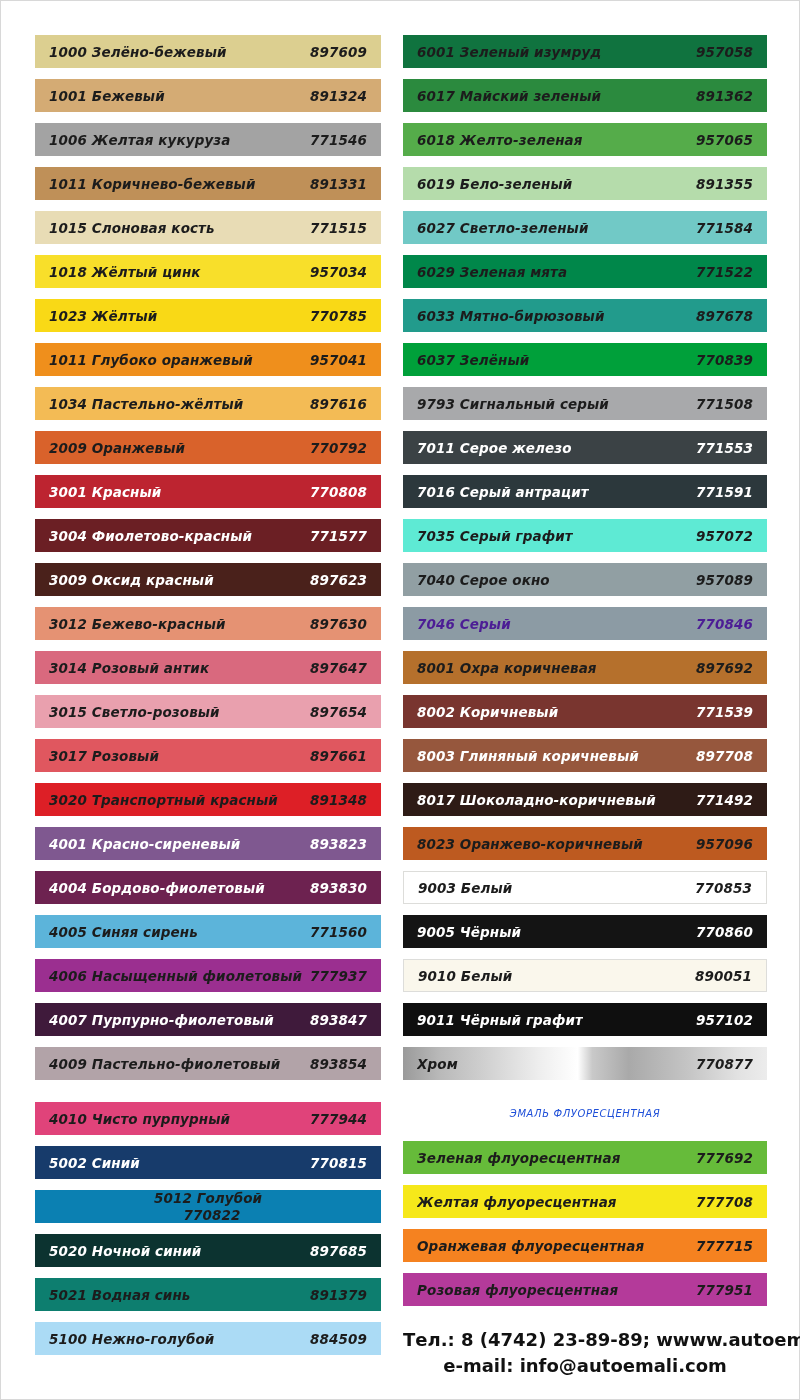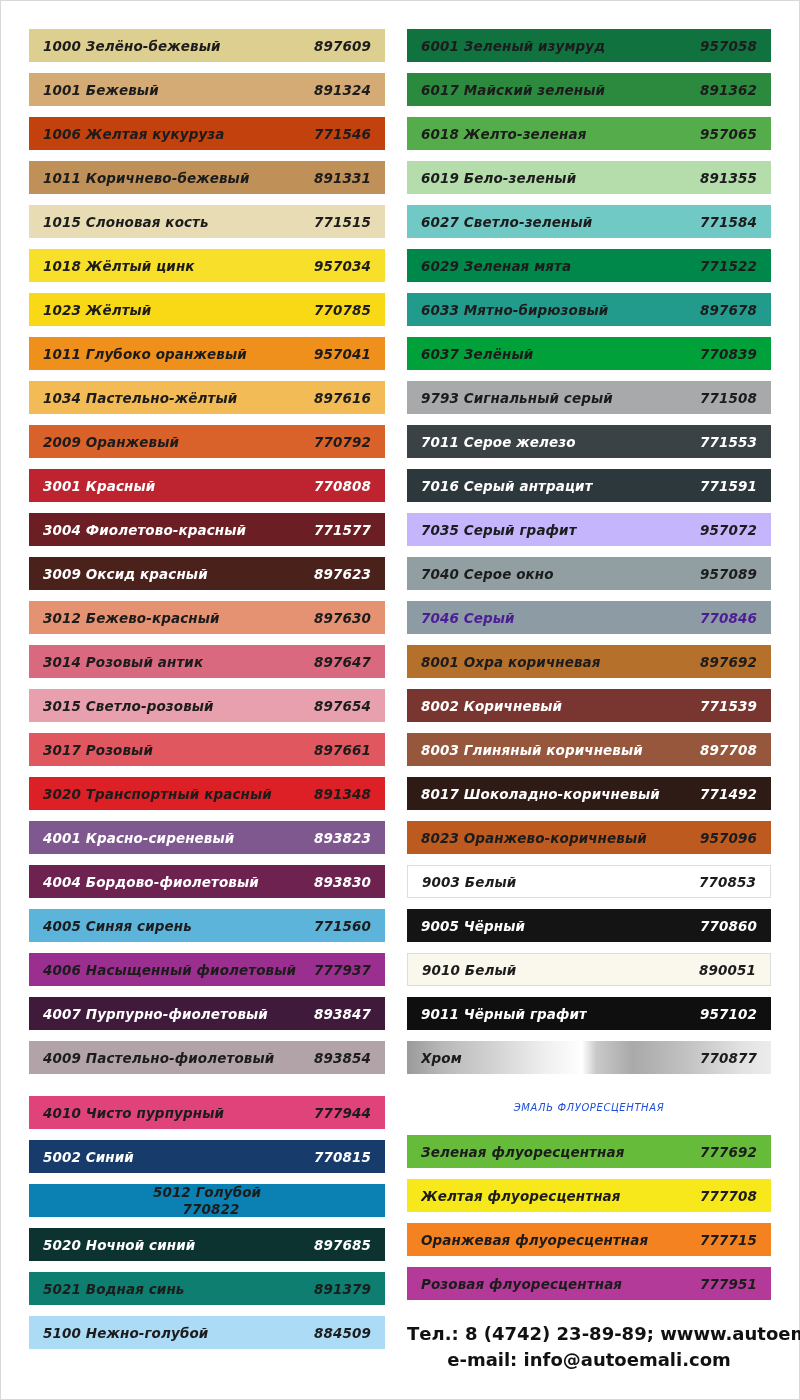--- a/index.html
+++ b/index.html
@@ -14,21 +14,21 @@
     font-family: "DejaVu Sans", "Liberation Sans", sans-serif;
     overflow: hidden;
   }
   .page {
     position: relative;
     box-sizing: border-box;
     width: 800px;
     height: 1400px;
     background: #ffffff;
     border: 1px solid #d8d8d8;
-    padding: 2px;
+    padding: 8px;
   }
   .columns {
     display: flex;
     flex-direction: row;
     align-items: flex-start;
     padding: 26px 0 0 0;
   }
   .col {
     display: flex;
     flex-direction: column;
@@ -107,21 +107,21 @@
 
     <div class="col col-left" id="left-col">
         <div class="swatch" style="background: rgb(220, 207, 144); color: rgb(28, 28, 28);">
           <span class="name">1000 Зелёно-бежевый</span>
           <span class="code">897609</span>
         </div>
         <div class="swatch" style="background: rgb(212, 171, 116); color: rgb(28, 28, 28);">
           <span class="name">1001 Бежевый</span>
           <span class="code">891324</span>
         </div>
-        <div class="swatch" style="background: #c2410c; color: rgb(28, 28, 28); gap: 8px;">
+        <div class="swatch" style="background: #a3a3a3; color: rgb(28, 28, 28); gap: 8px;">
           <span class="name">1006 Желтая кукуруза</span>
           <span class="code">771546</span>
         </div>
         <div class="swatch" style="background: rgb(191, 144, 88); color: rgb(28, 28, 28);">
           <span class="name">1011 Коричнево-бежевый</span>
           <span class="code">891331</span>
         </div>
         <div class="swatch" style="background: rgb(232, 220, 181); color: rgb(28, 28, 28);">
           <span class="name">1015 Слоновая кость</span>
           <span class="code">771515</span>
@@ -267,21 +267,21 @@
             <span class="code">771508</span>
           </div>
           <div class="swatch" style="background: rgb(59, 66, 69); color: rgb(255, 255, 255);">
             <span class="name">7011 Серое железо</span>
             <span class="code">771553</span>
           </div>
           <div class="swatch" style="background: rgb(44, 56, 60); color: rgb(255, 255, 255);">
             <span class="name">7016 Серый антрацит</span>
             <span class="code">771591</span>
           </div>
-          <div class="swatch" style="background: #c4b5fd; color: rgb(28, 28, 28); gap: 32px;">
+          <div class="swatch" style="background: #5eead4; color: rgb(28, 28, 28); gap: 32px;">
             <span class="name">7035 Серый графит</span>
             <span class="code">957072</span>
           </div>
           <div class="swatch" style="background: rgb(145, 159, 163); color: rgb(28, 28, 28);">
             <span class="name">7040 Серое окно</span>
             <span class="code">957089</span>
           </div>
           <div class="swatch" style="background: rgb(140, 155, 164); color: #4c1d95;">
             <span class="name">7046 Серый</span>
             <span class="code">770846</span>

